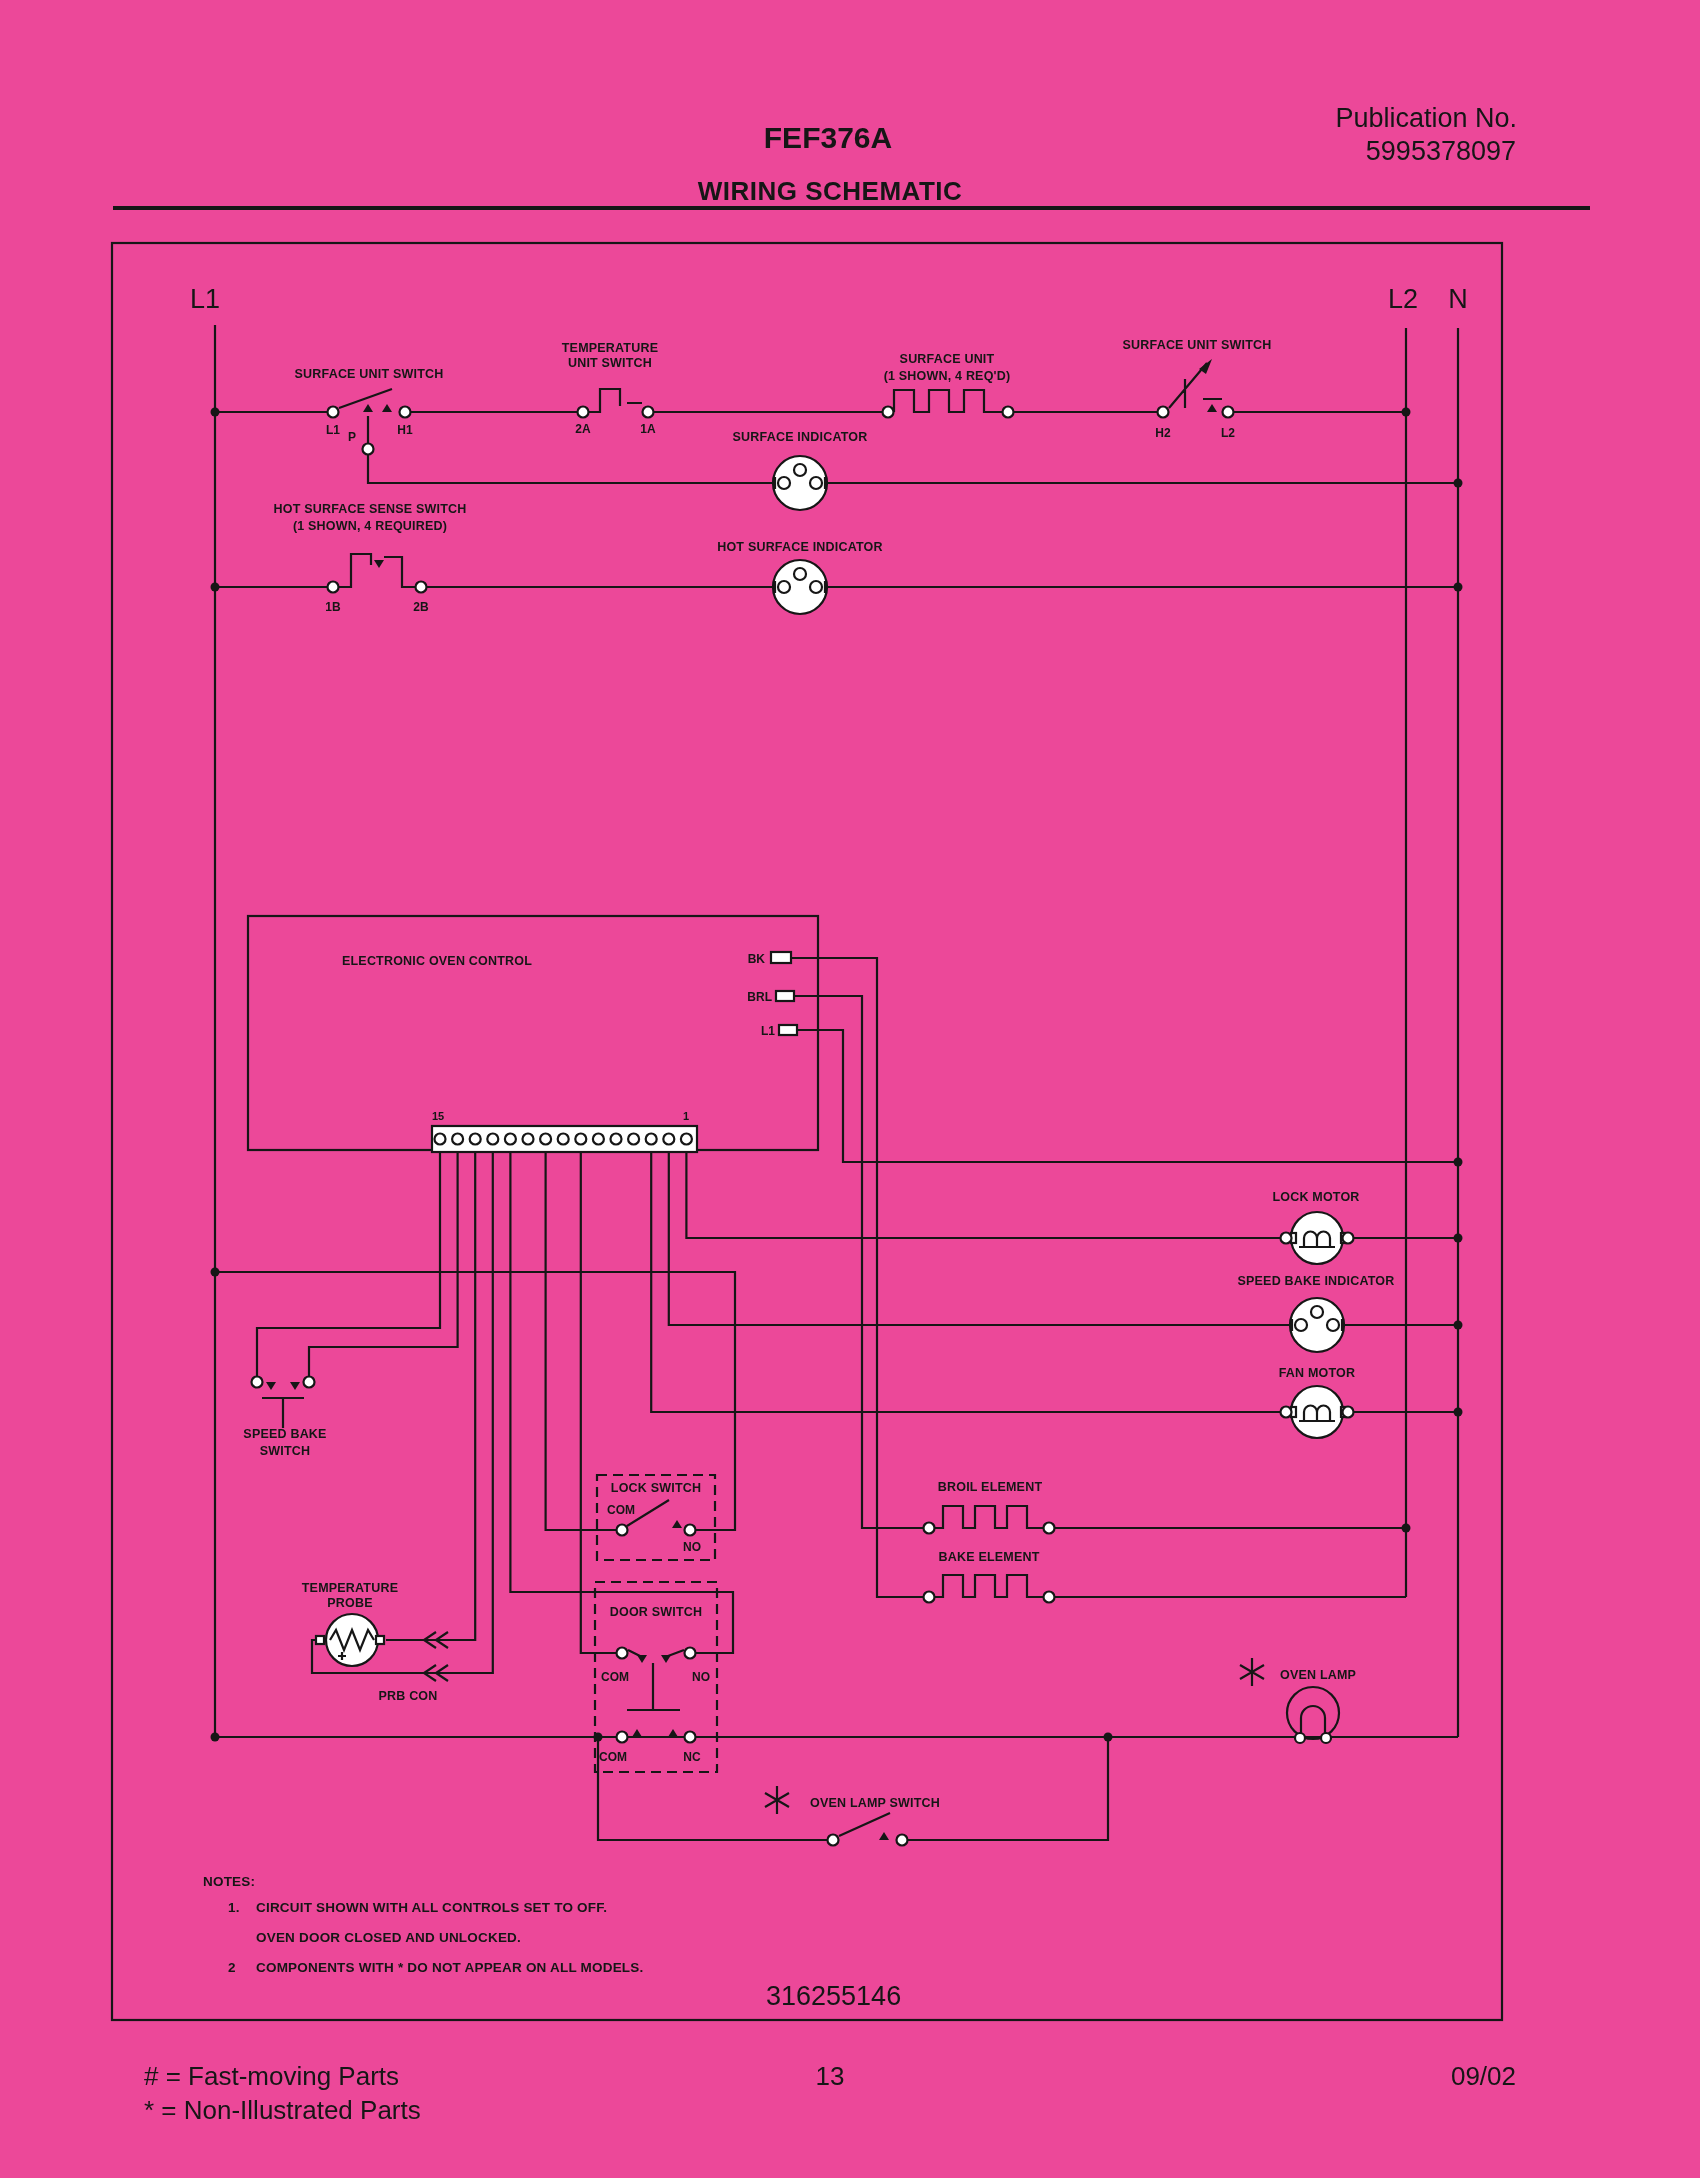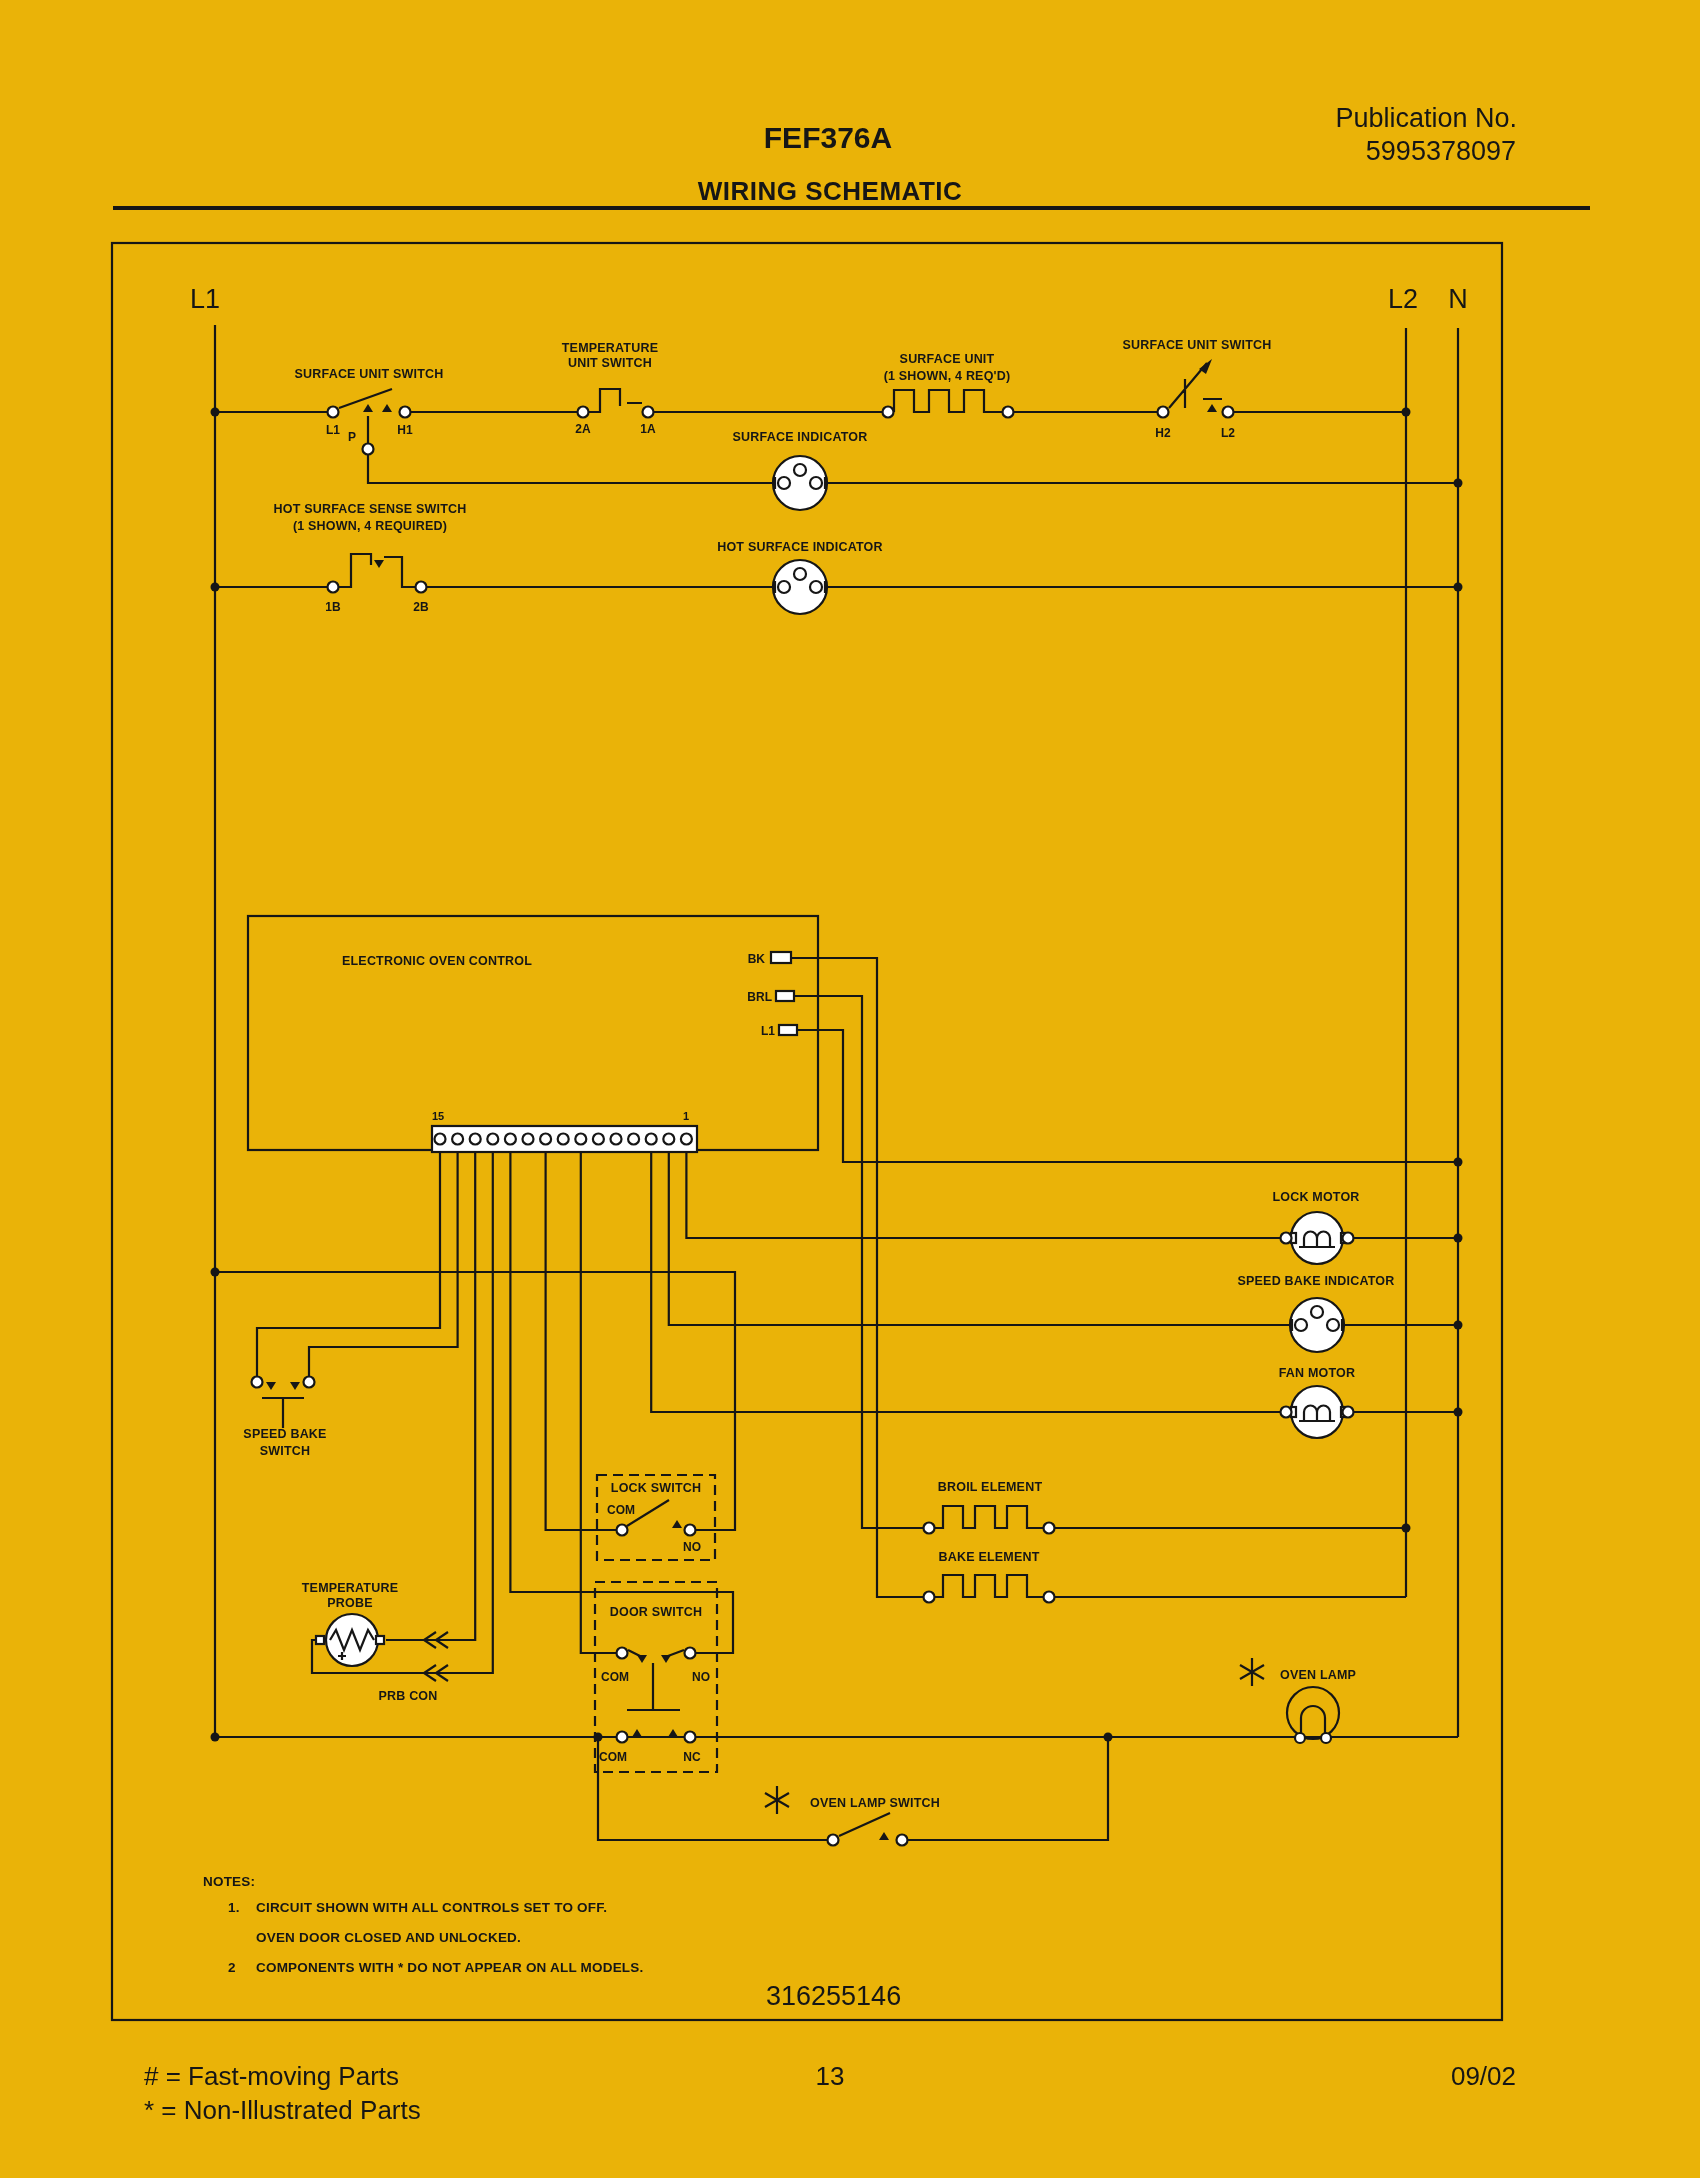--- a/index.html
+++ b/index.html
@@ -1,16 +1,16 @@
 <!DOCTYPE html>
 <html><head>
 <meta charset="utf-8">
 <style>
   html,body{margin:0;padding:0;background:#e8e8e8;}
-  .page{position:relative;width:1700px;height:2178px;background:#eab308;margin:0 auto;overflow:hidden;}
+  .page{position:relative;width:1700px;height:2178px;background:#ec4899;margin:0 auto;overflow:hidden;}
   svg{position:absolute;inset:0;}
   .t{font-family:"Liberation Sans",sans-serif;fill:#161616;}
   .h1{font-size:30px;font-weight:700;}
   .h2{font-size:27px;}
   .ttl{font-size:26px;font-weight:700;letter-spacing:.5px;}
   .bus{font-size:27px;}
   .lbl{font-size:12.5px;font-weight:700;letter-spacing:.2px;}
   .term{font-size:12px;font-weight:700;}
   .pin{font-size:11px;font-weight:700;}
   .note{font-size:13.5px;font-weight:700;letter-spacing:.2px;}

